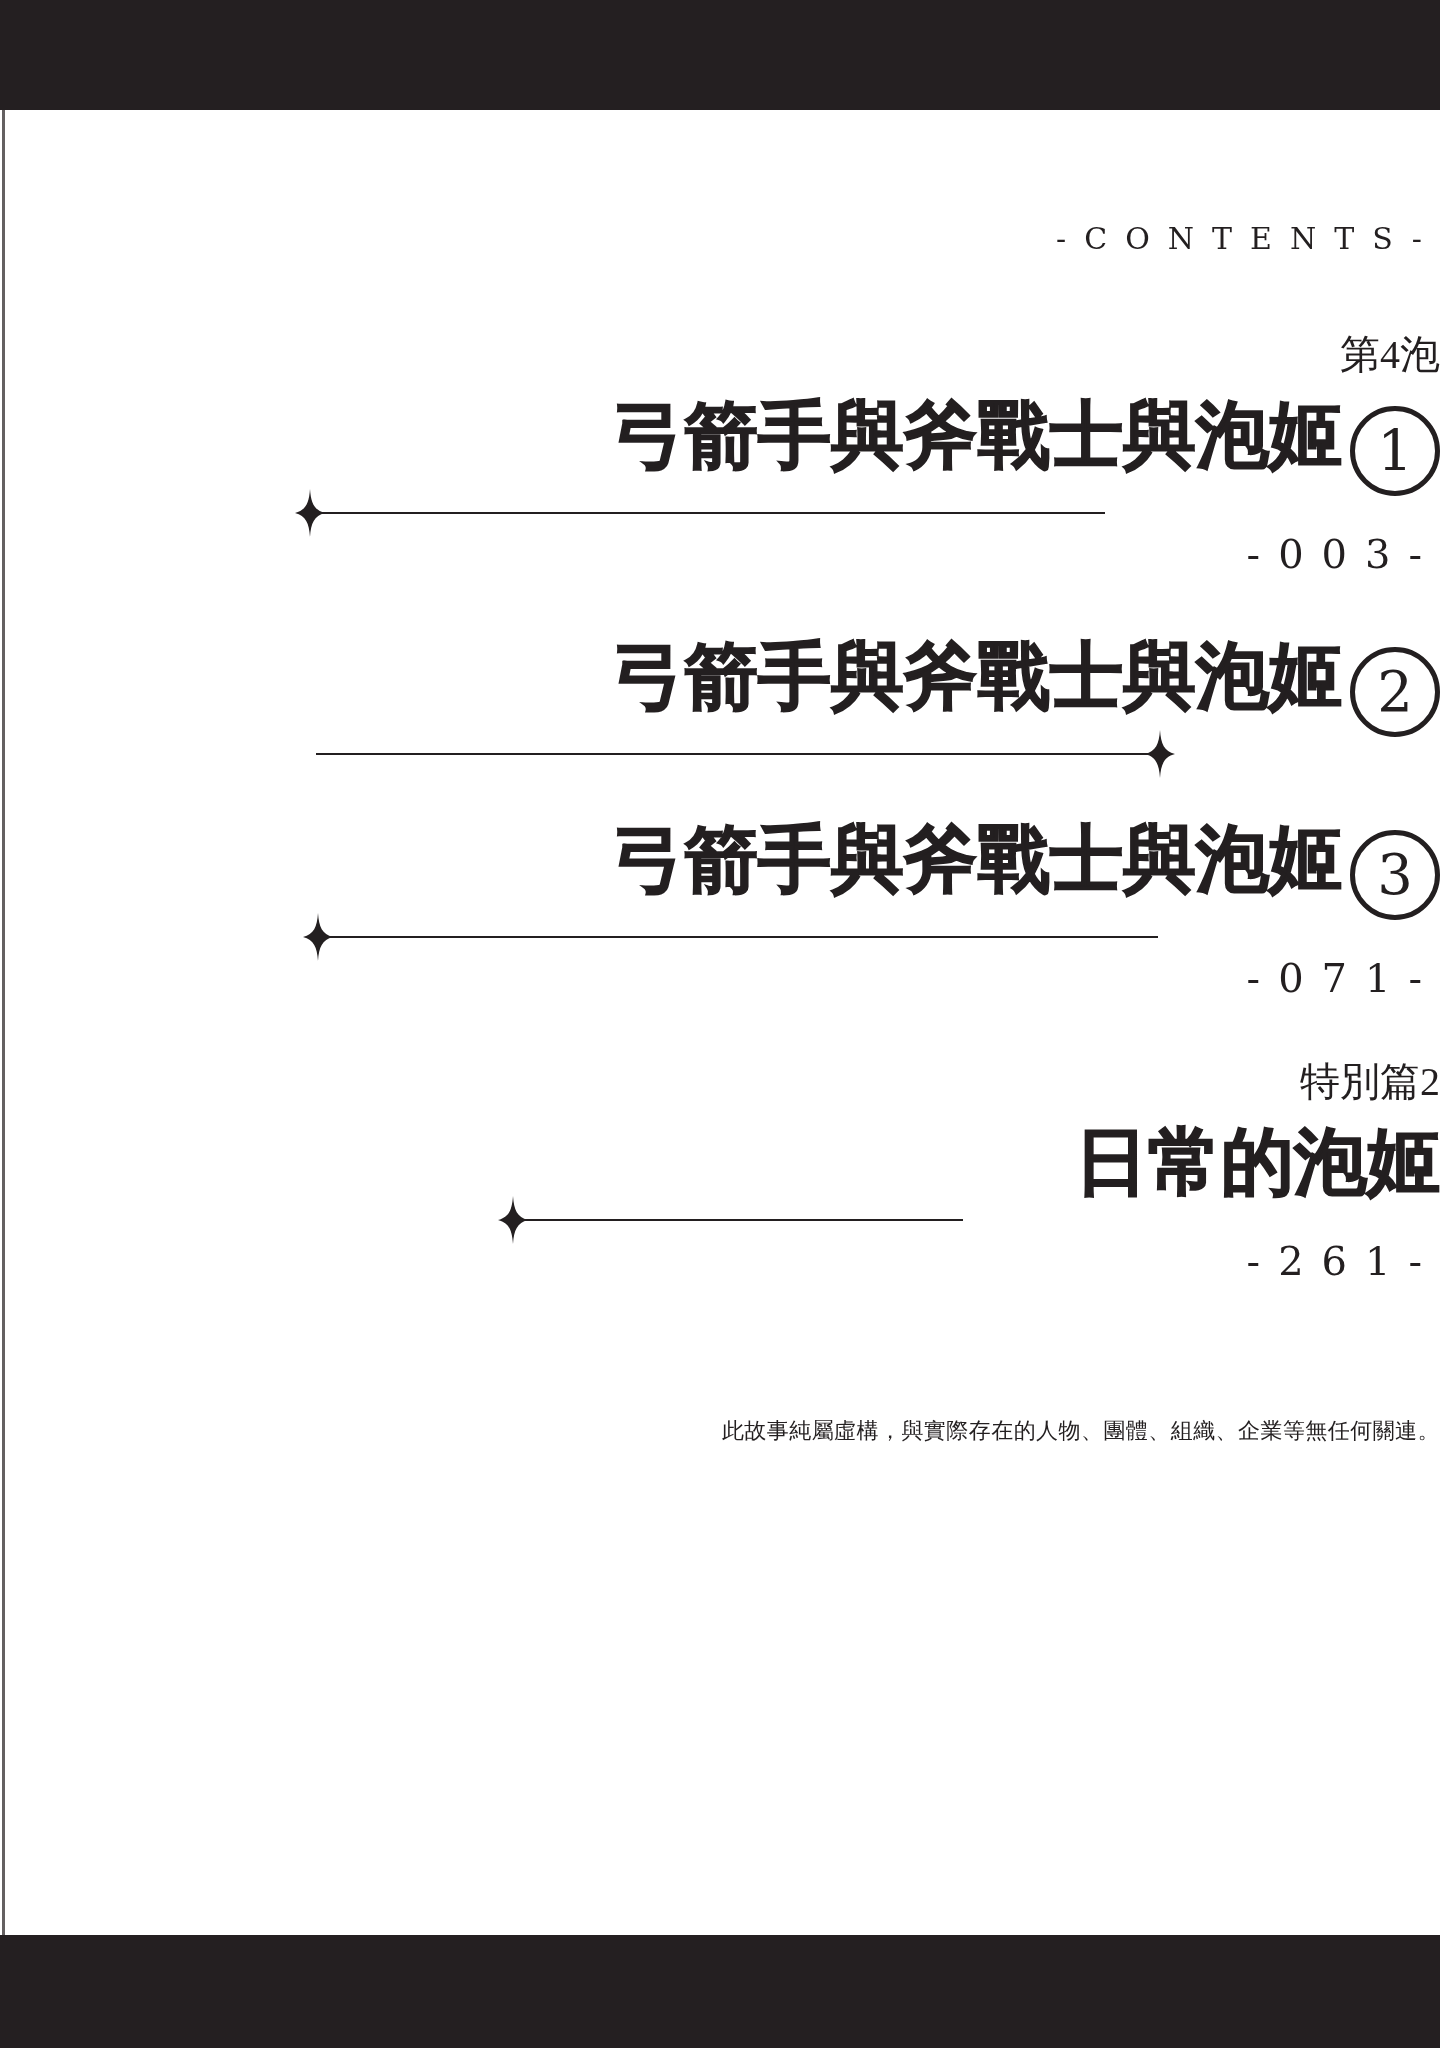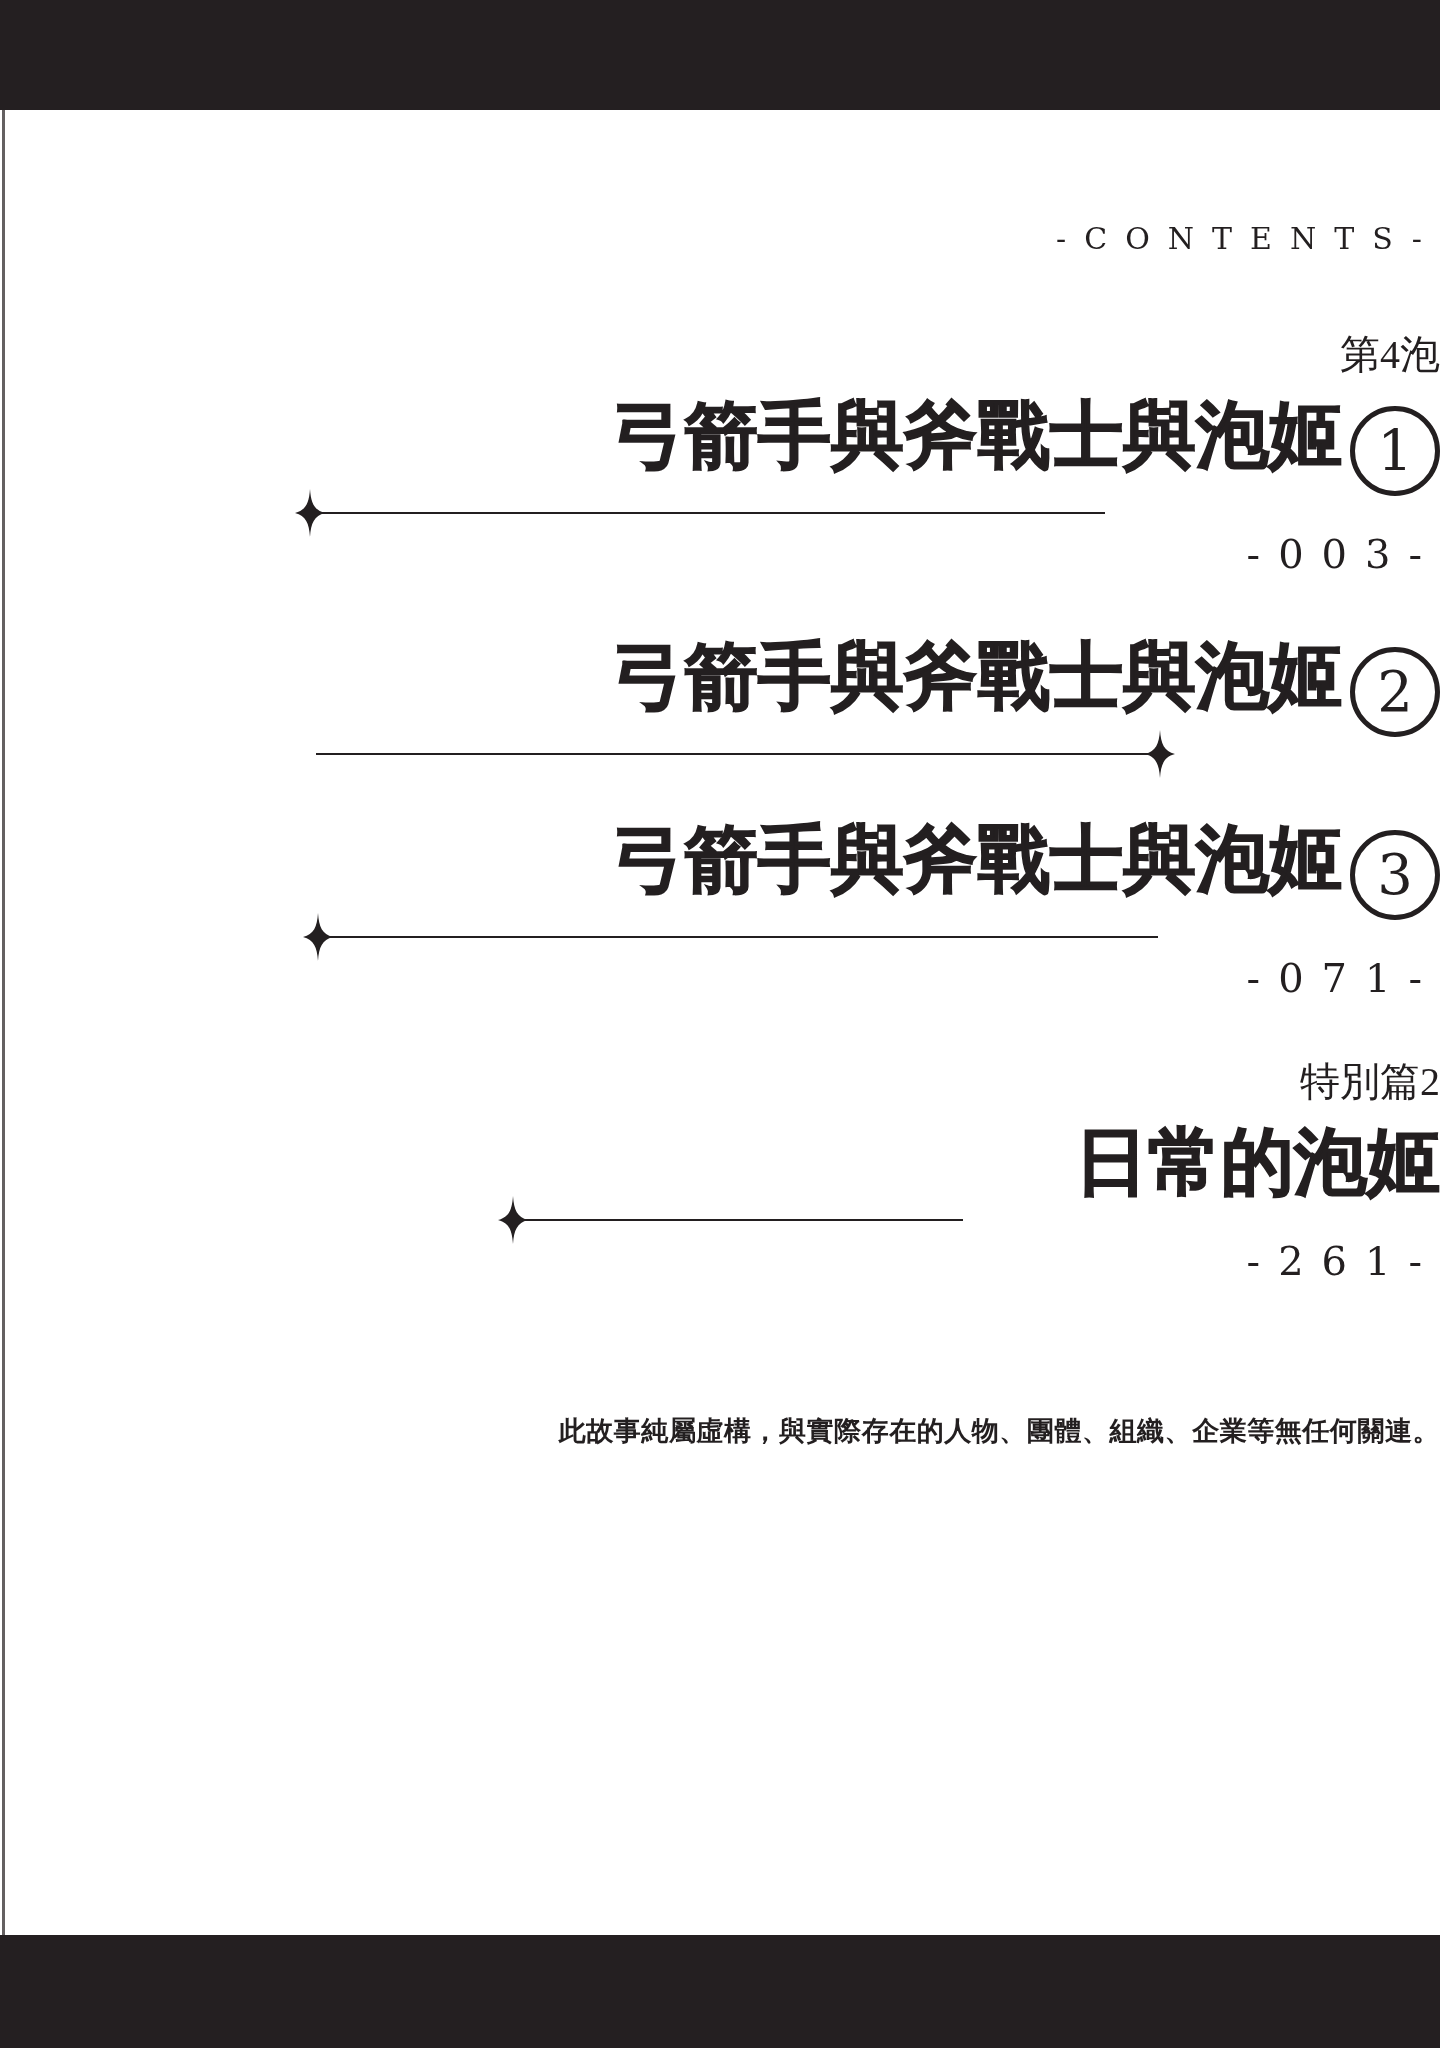--- a/index.html
+++ b/index.html
@@ -60,23 +60,22 @@
   .rule.w2{width:844px;}
   .rule.w3{width:840px;}
   .rule.w4{width:550px;}
   .rule.w5{width:450px;}
   .page-num{
     font-family:"DejaVu Serif","Liberation Serif",serif;
     font-size:40px;line-height:36px;letter-spacing:.45em;
     margin-top:22px;white-space:nowrap;
   }
   .disclaimer{
-    font-size:27px;line-height:38px;margin-top:133px;
+    font-size:22px;line-height:38px;margin-top:133px;
     letter-spacing:.02em;
-    font-weight:bold;
   }
 </style>
 </head>
 <body>
 
 <div class="bar bar-top"></div>
 <div class="edge-left"></div>
 
 <div class="content">
 

